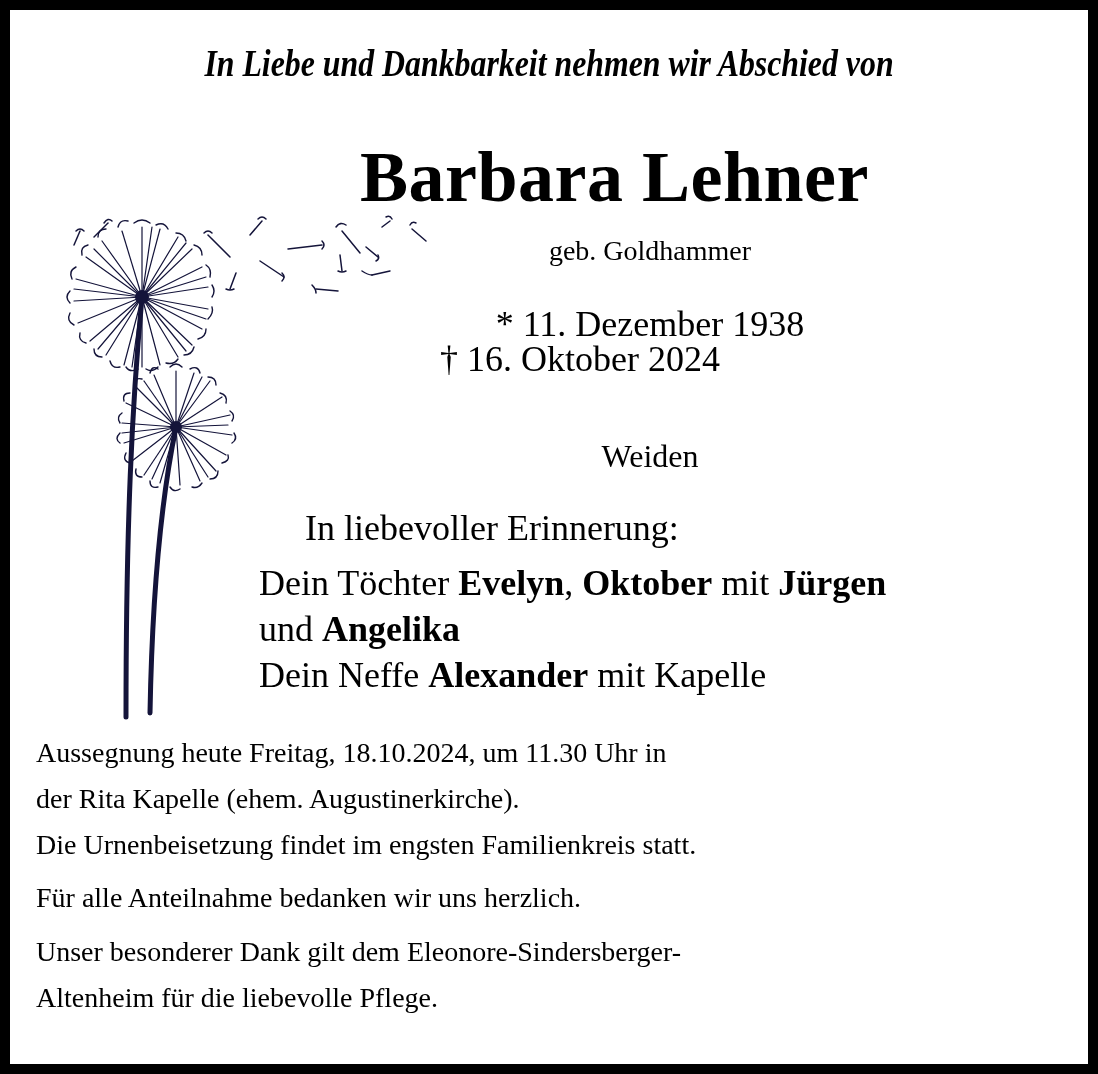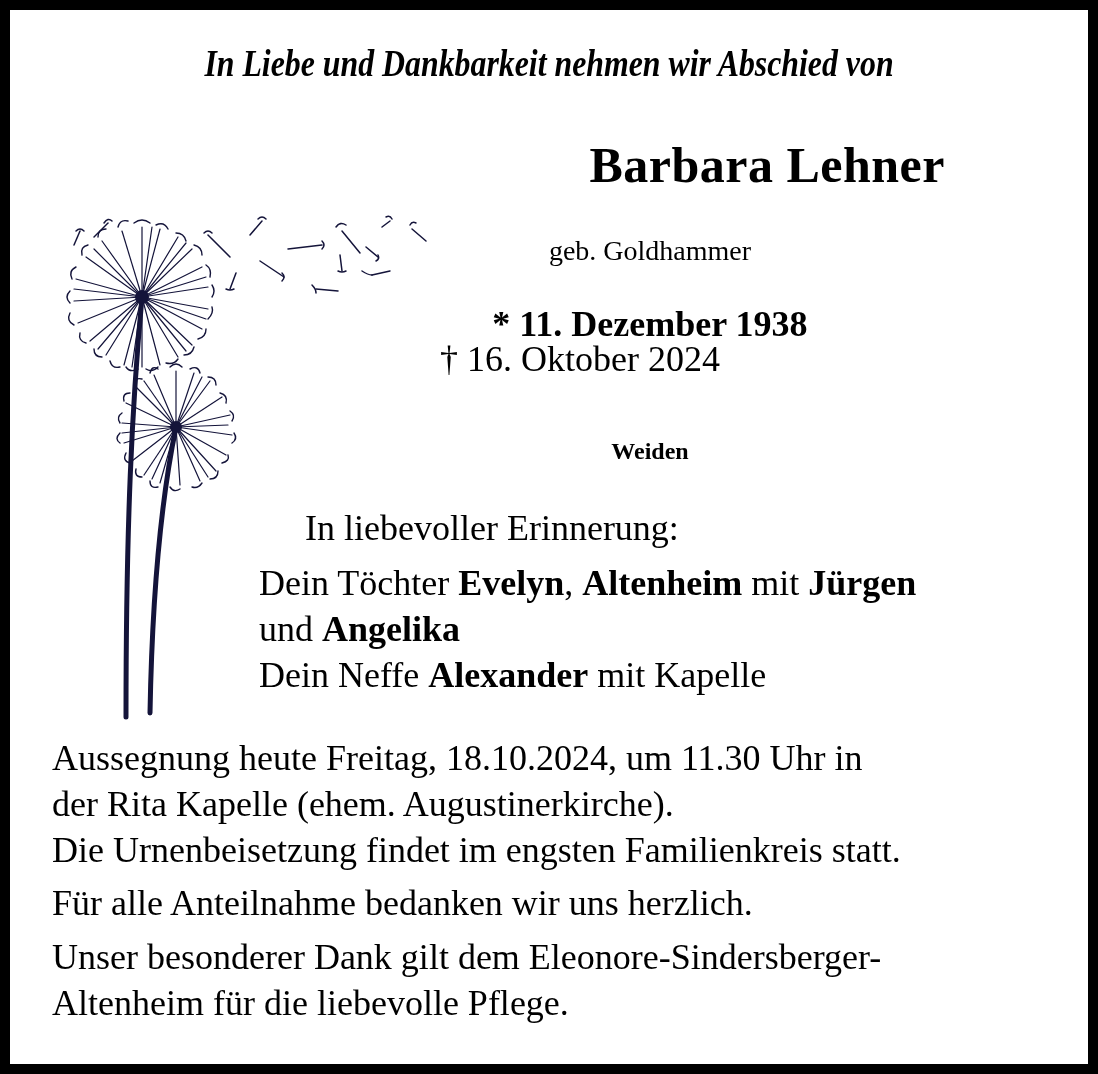--- a/index.html
+++ b/index.html
@@ -10,29 +10,29 @@
       background: #fff;
     }
     .serif { font-family: "Liberation Serif", "DejaVu Serif", serif; color: #000; }
     .abs { position: absolute; white-space: nowrap; }
     .intro {
       left: 0; width: 1098px; top: 42px; text-align: center;
       font-size: 37px; font-style: italic; font-weight: bold;
       transform: scaleX(0.86); transform-origin: 549px 0;
     }
     .name {
-      left: 360px; top: 136px; width: 585px; text-align: right;
-      font-size: 50px; font-weight: bold; letter-spacing: 0.5px;
+      left: 360px; top: 136px; width: 585px; text-align: left;
+      font-size: 72px; font-weight: bold; letter-spacing: 0.5px;
     }
     .maiden { left: 440px; top: 235px; width: 420px; text-align: center; font-size: 28px; }
-    .born   { left: 440px; top: 303px; width: 420px; text-align: center; font-size: 36px; font-weight: bold; }
+    .born   { left: 440px; top: 303px; width: 420px; text-align: center; font-size: 36px; }
     .died   { left: 440px; top: 338px; width: 420px; text-align: left; font-size: 36px; }
-    .city   { left: 440px; top: 438px; width: 420px; text-align: center; font-size: 24px; font-weight: bold; }
+    .city   { left: 440px; top: 438px; width: 420px; text-align: center; font-size: 32px; font-weight: normal; }
     .mem    { left: 259px; font-size: 36px; }
-    .foot   { left: 52px; font-size: 36px; }
+    .foot   { left: 36px; font-size: 28px; }
     b { font-weight: bold; }
     .dandelion { position: absolute; left: 60px; top: 205px; width: 380px; height: 520px; }
   </style>
 </head>
 <body>
 
 <div class="frame"></div>
 
 <div class="abs serif intro">In Liebe und Dankbarkeit nehmen wir Abschied von</div>
 
@@ -186,21 +186,21 @@
   <span>*</span>
   <span>11. Dezember 1938</span>
 </div>
 <div class="abs serif died">
   <span>†</span>
   <span>16. Oktober 2024</span>
 </div>
 <div class="abs serif city">Weiden</div>
 
 <div class="abs serif mem" style="top:507px;margin-left:46px;">In liebevoller Erinnerung:</div>
-<div class="abs serif mem" style="top:562px;"><span>Dein Töchter </span><b>Evelyn</b><span>, </span><b>Altenheim</b><span> mit </span><b>Jürgen</b></div>
+<div class="abs serif mem" style="top:562px;"><span>Dein Töchter </span><b>Evelyn</b><span>, </span><b>Oktober</b><span> mit </span><b>Jürgen</b></div>
 <div class="abs serif mem" style="top:608px;"><span>und </span><b>Angelika</b></div>
 <div class="abs serif mem" style="top:654px;"><span>Dein Neffe </span><b>Alexander</b><span> mit Kapelle</span></div>
 
 <div class="abs serif foot" style="top:737px;">Aussegnung heute Freitag, 18.10.2024, um 11.30 Uhr in</div>
 <div class="abs serif foot" style="top:783px;text-align:center;">der Rita Kapelle (ehem. Augustinerkirche).</div>
 <div class="abs serif foot" style="top:829px;">Die Urnenbeisetzung findet im engsten Familienkreis statt.</div>
 <div class="abs serif foot" style="top:882px;">Für alle Anteilnahme bedanken wir uns herzlich.</div>
 <div class="abs serif foot" style="top:936px;">Unser besonderer Dank gilt dem Eleonore-Sindersberger-</div>
 <div class="abs serif foot" style="top:982px;">Altenheim für die liebevolle Pflege.</div>
 

